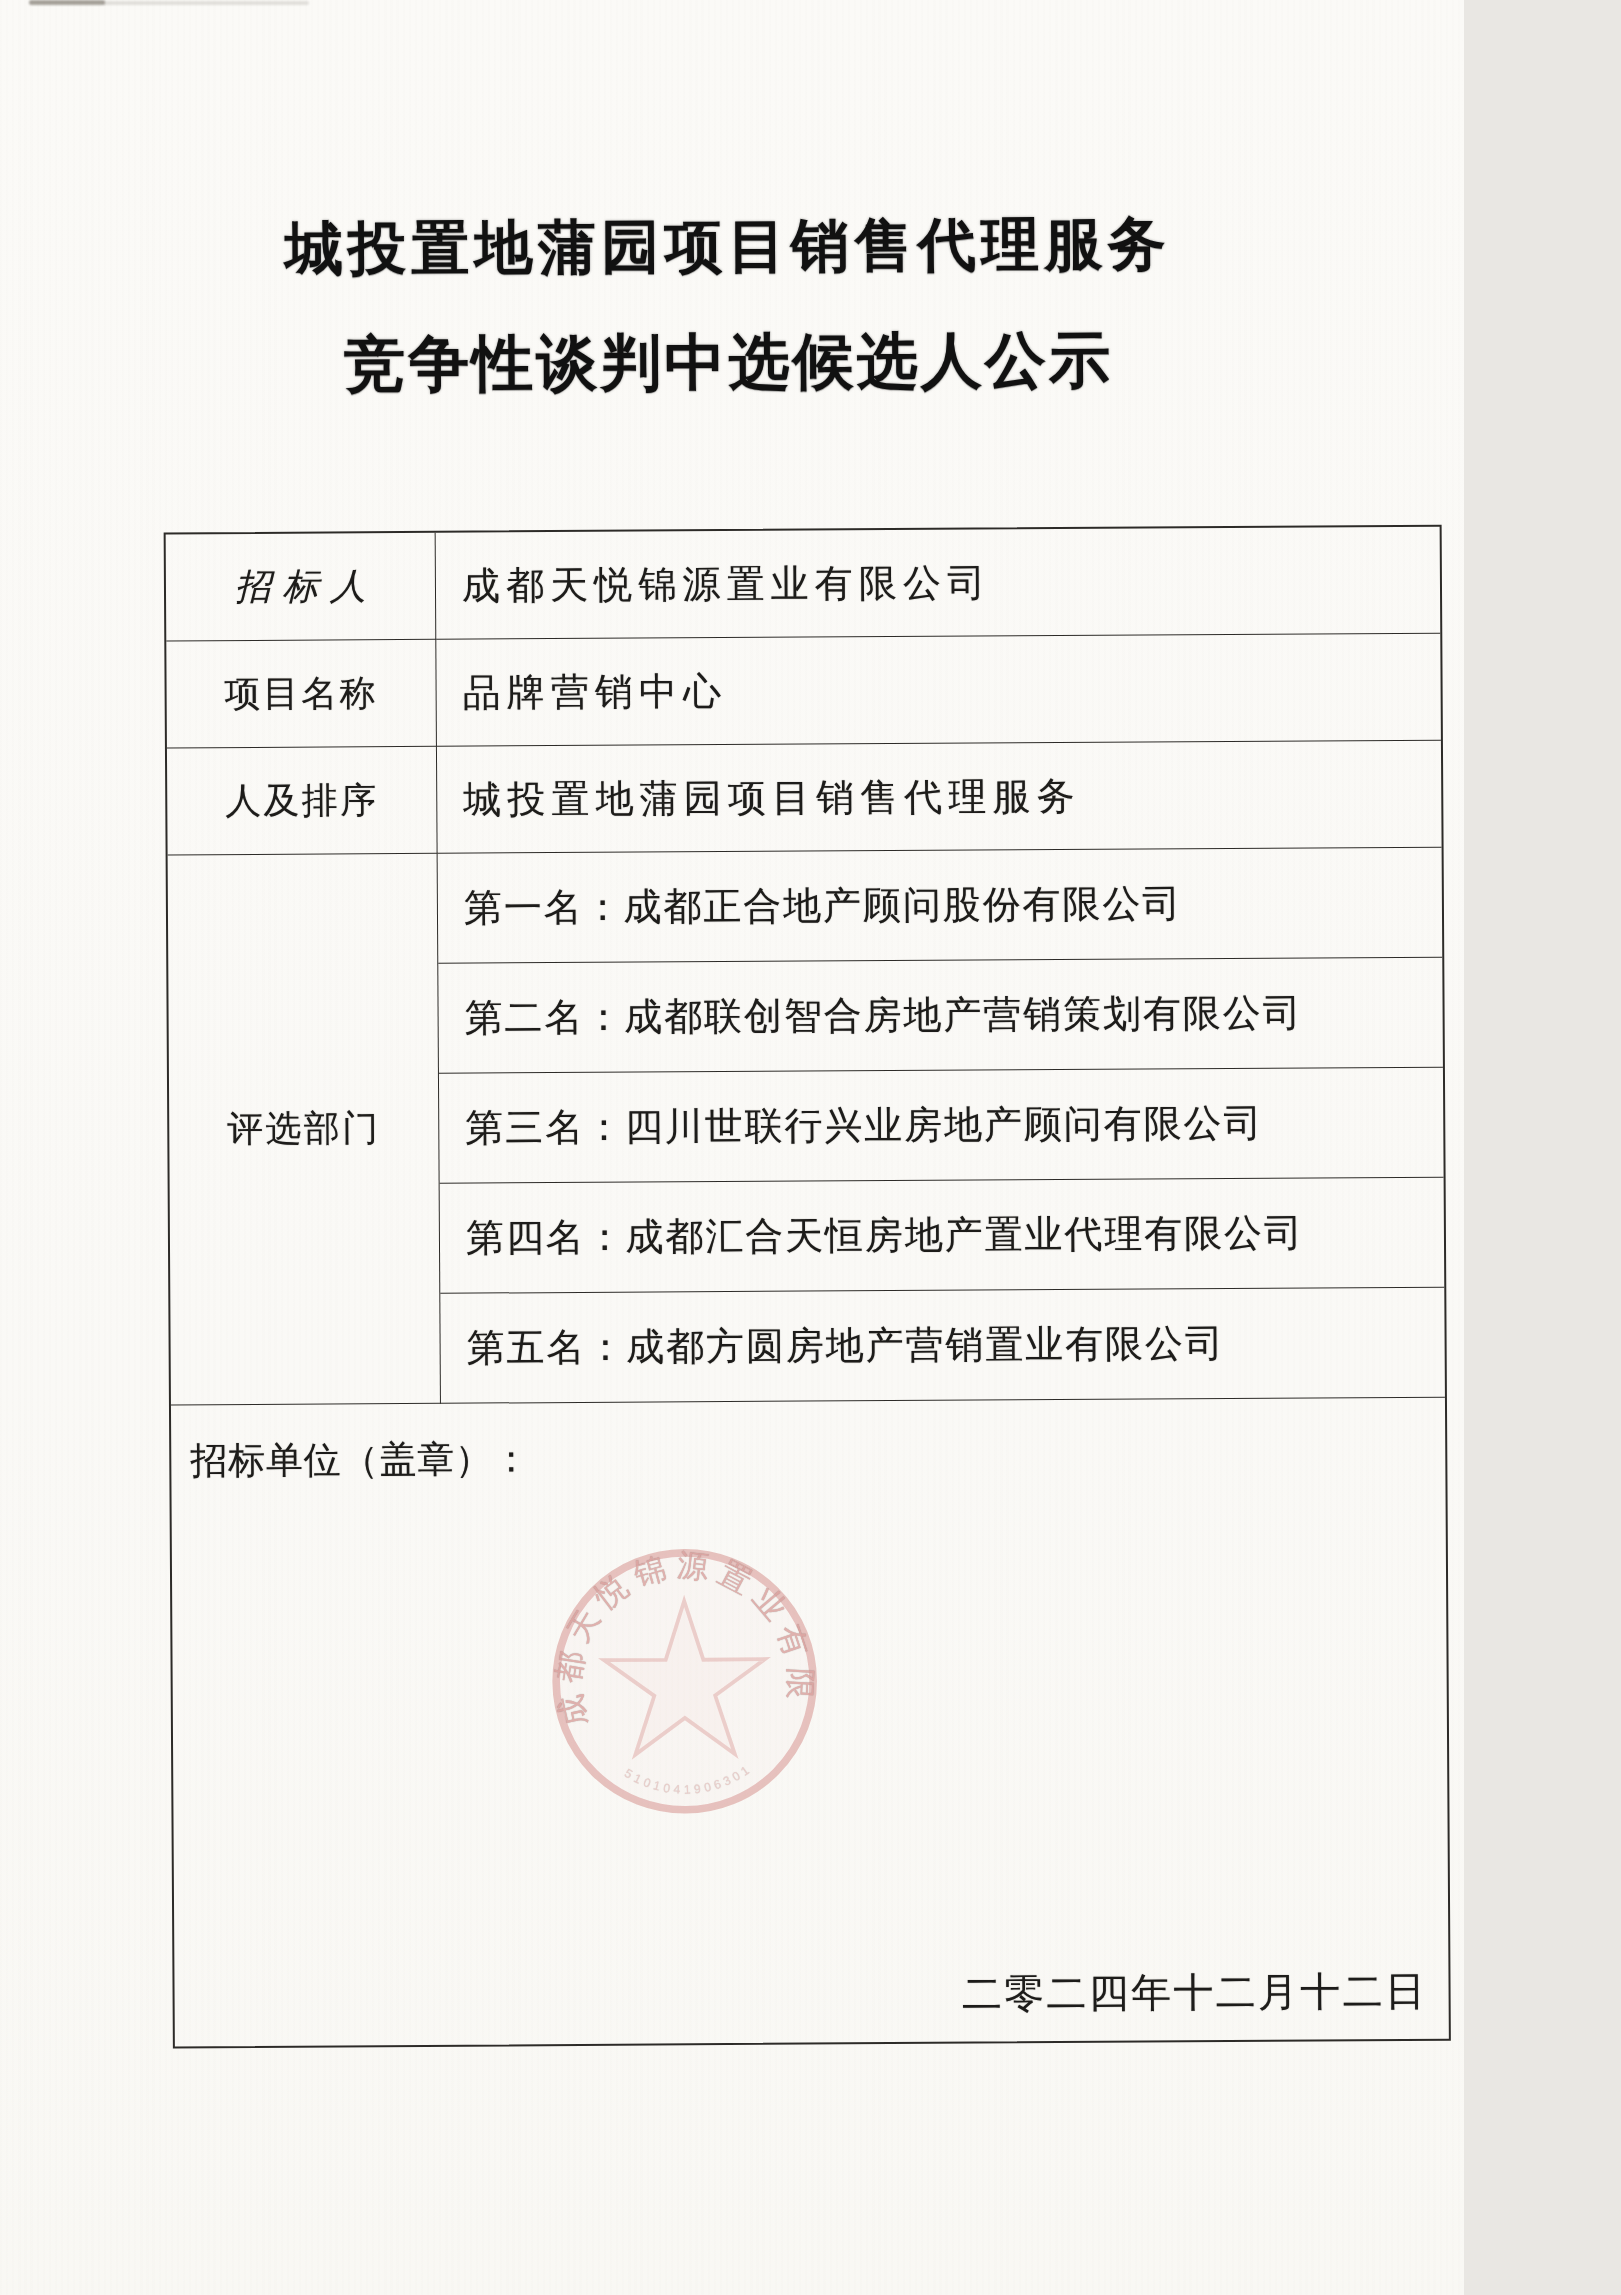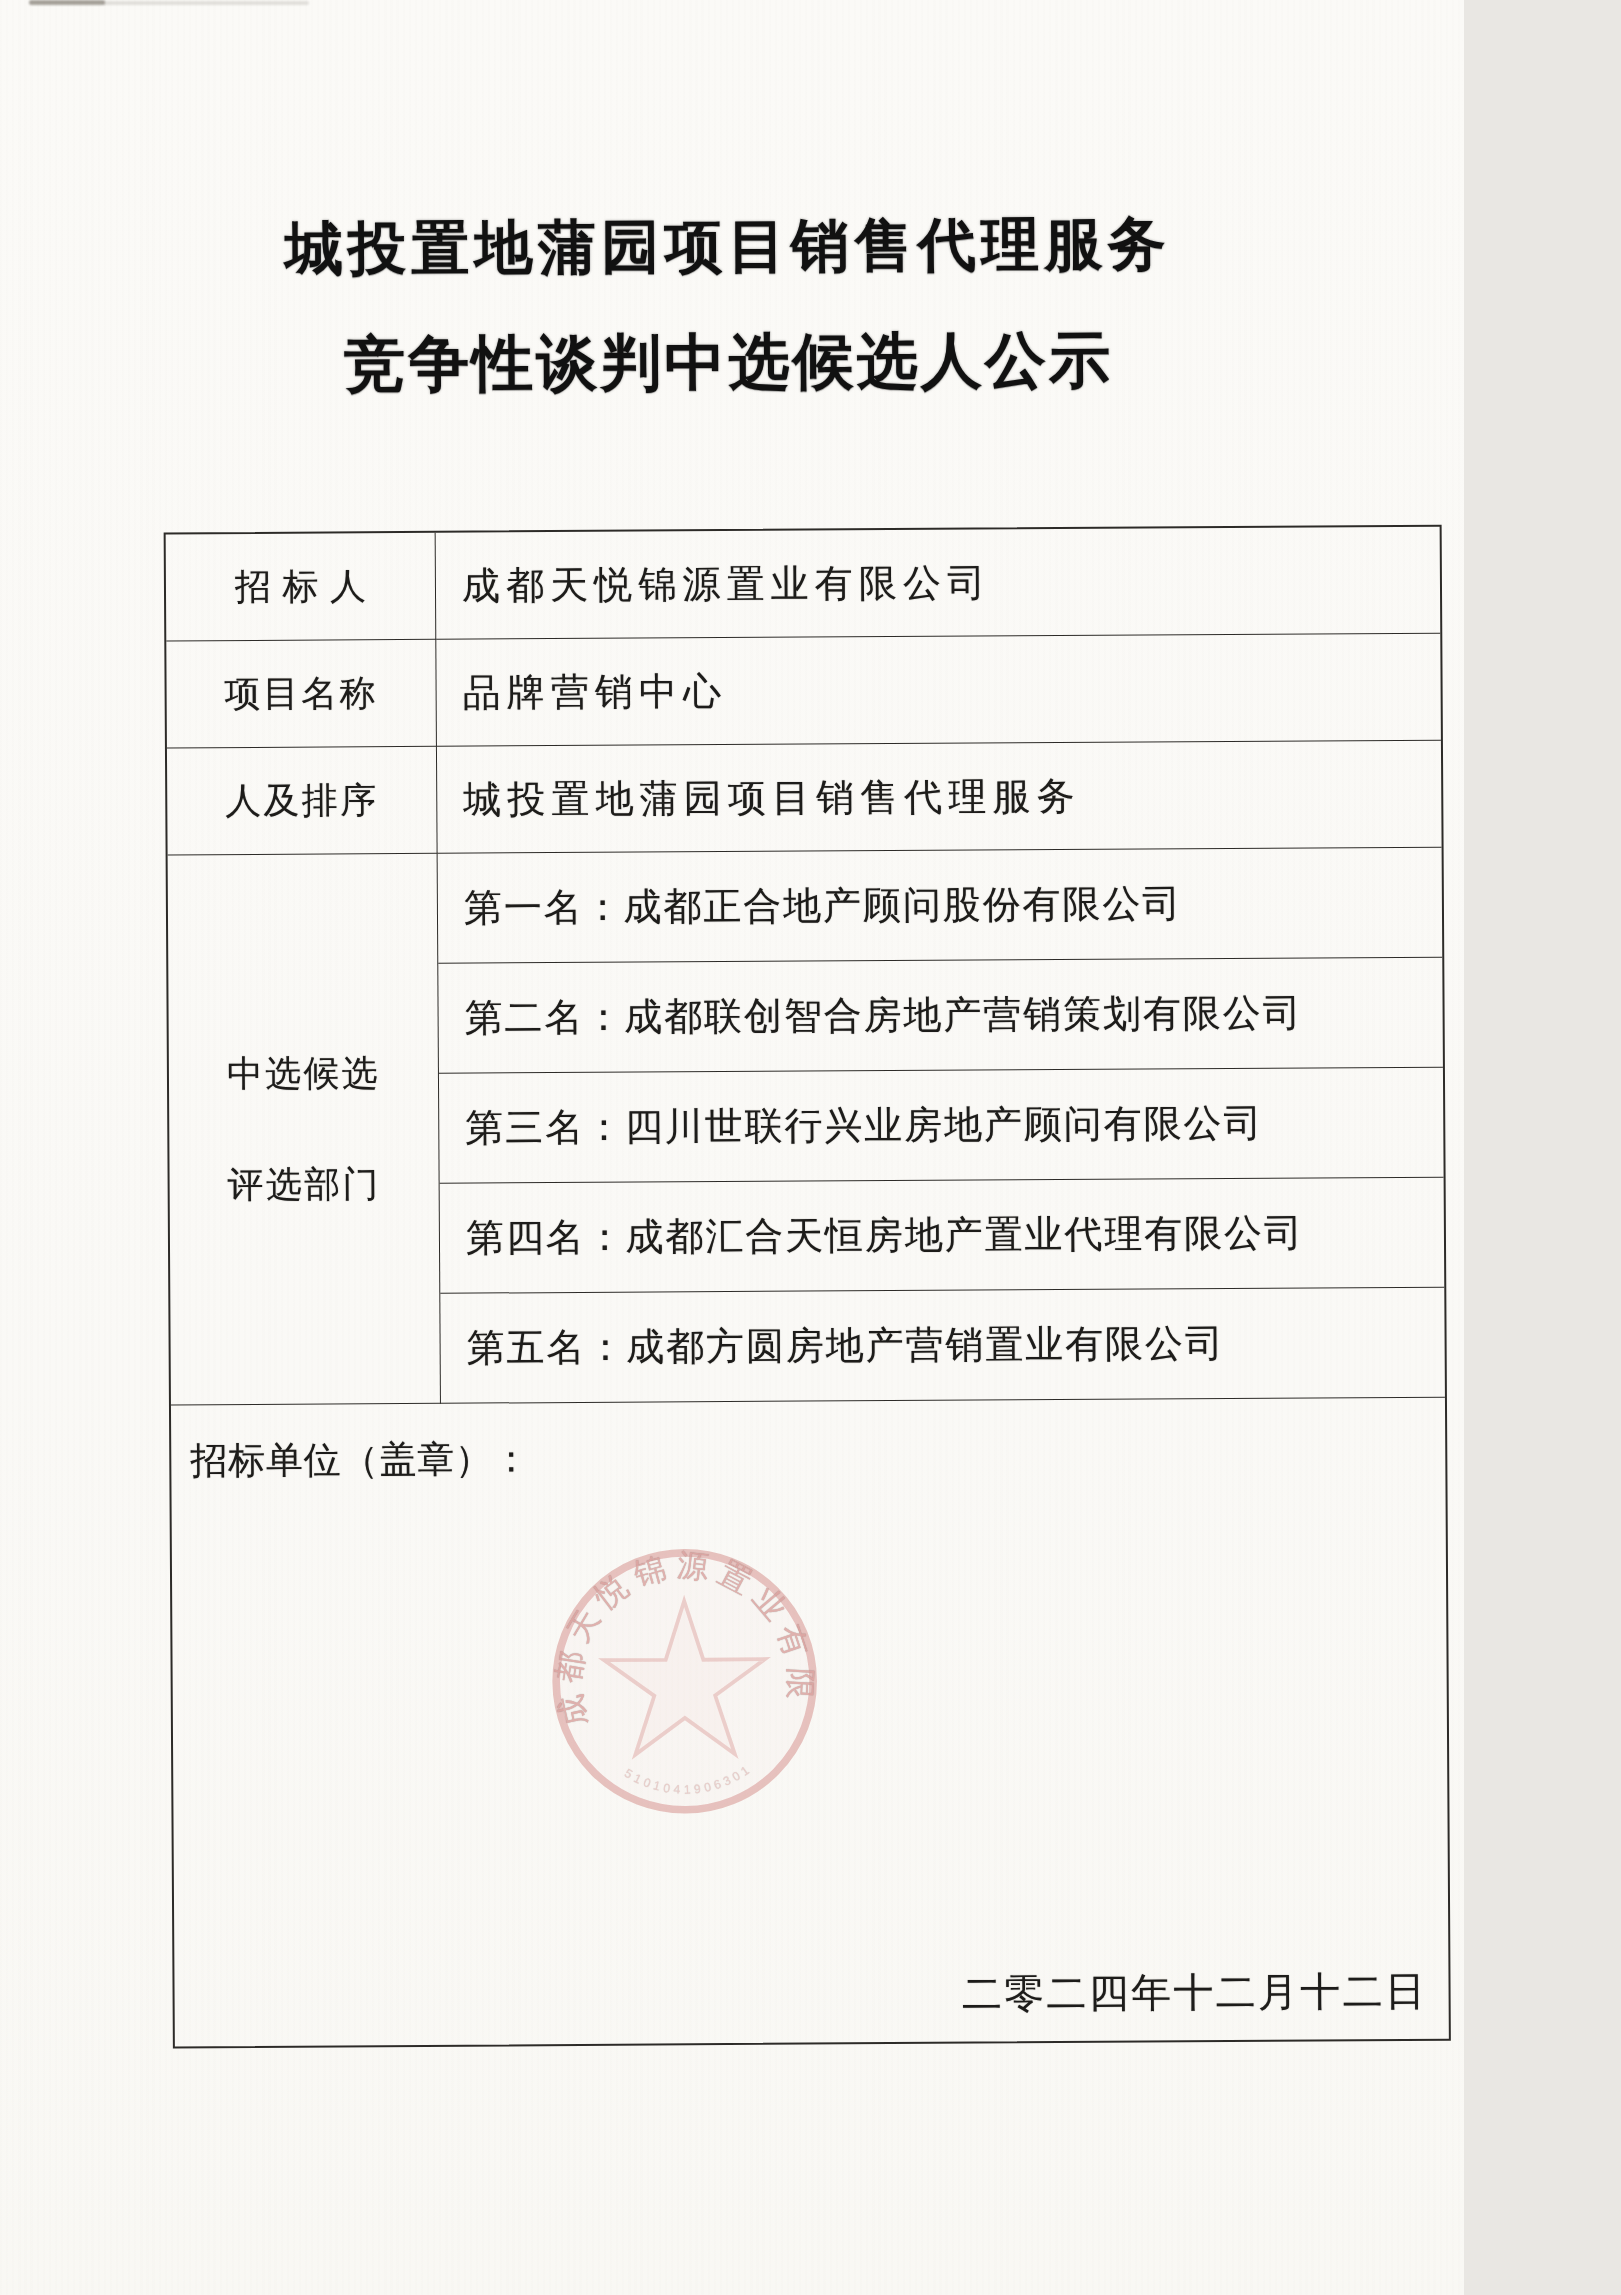--- a/index.html
+++ b/index.html
@@ -55,21 +55,21 @@
     font-size:38px;
     text-shadow:0 0 1.1px rgba(35,33,30,0.5);
     overflow:hidden;
   }
   .cell.lbl{
     justify-content:center;text-align:center;
     border-right:1.5px solid #2d2b28;border-bottom:1.5px solid #2d2b28;
     font-size:36px;letter-spacing:2.3px;
     flex-direction:column;
   }
-  .cell.lbl .sp-wide{letter-spacing:11.5px;text-indent:11.5px;}
+  .cell.lbl .sp-wide{letter-spacing:11.5px;text-indent:11.5px;font-style:italic;}
   .cell.val{
     padding-left:26px;
     border-bottom:1.5px solid #2d2b28;
     letter-spacing:6.1px;white-space:nowrap;
   }
   .cell.cand{
     padding-left:26px;
     border-bottom:1.5px solid #2d2b28;
     letter-spacing:1.9px;white-space:nowrap;
   }
@@ -127,21 +127,20 @@
         <span>项目名称</span>
       </div>
       <div class="cell val">品牌营销中心</div>
 
       <div class="cell lbl">
         <span>人及排序</span>
       </div>
       <div class="cell val">城投置地蒲园项目销售代理服务</div>
 
       <div class="cell lbl merged">
-        <span>中选候选</span>
         <span>评选部门</span>
       </div>
 
       <div class="cell cand">第一名：成都正合地产顾问股份有限公司</div>
       <div class="cell cand">第二名：成都联创智合房地产营销策划有限公司</div>
       <div class="cell cand">第三名：四川世联行兴业房地产顾问有限公司</div>
       <div class="cell cand">第四名：成都汇合天恒房地产置业代理有限公司</div>
       <div class="cell cand">第五名：成都方圆房地产营销置业有限公司</div>
 
       <div class="cell footer">

